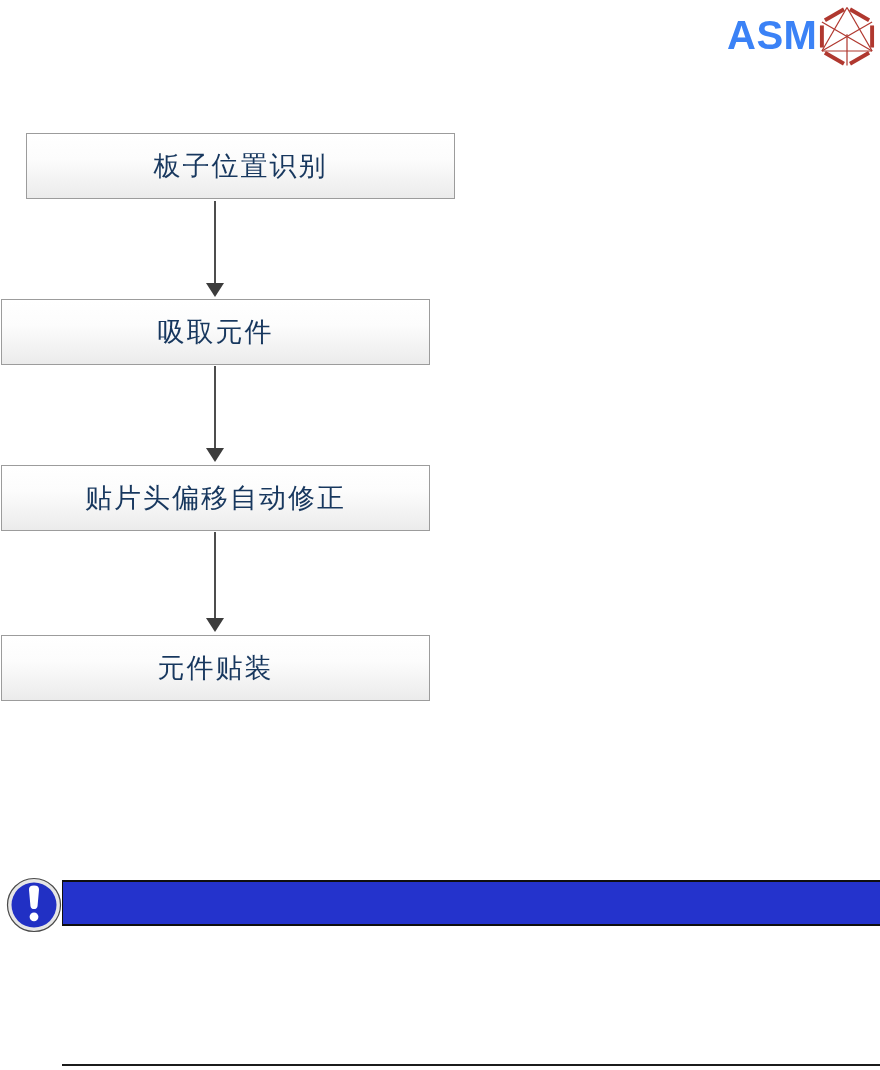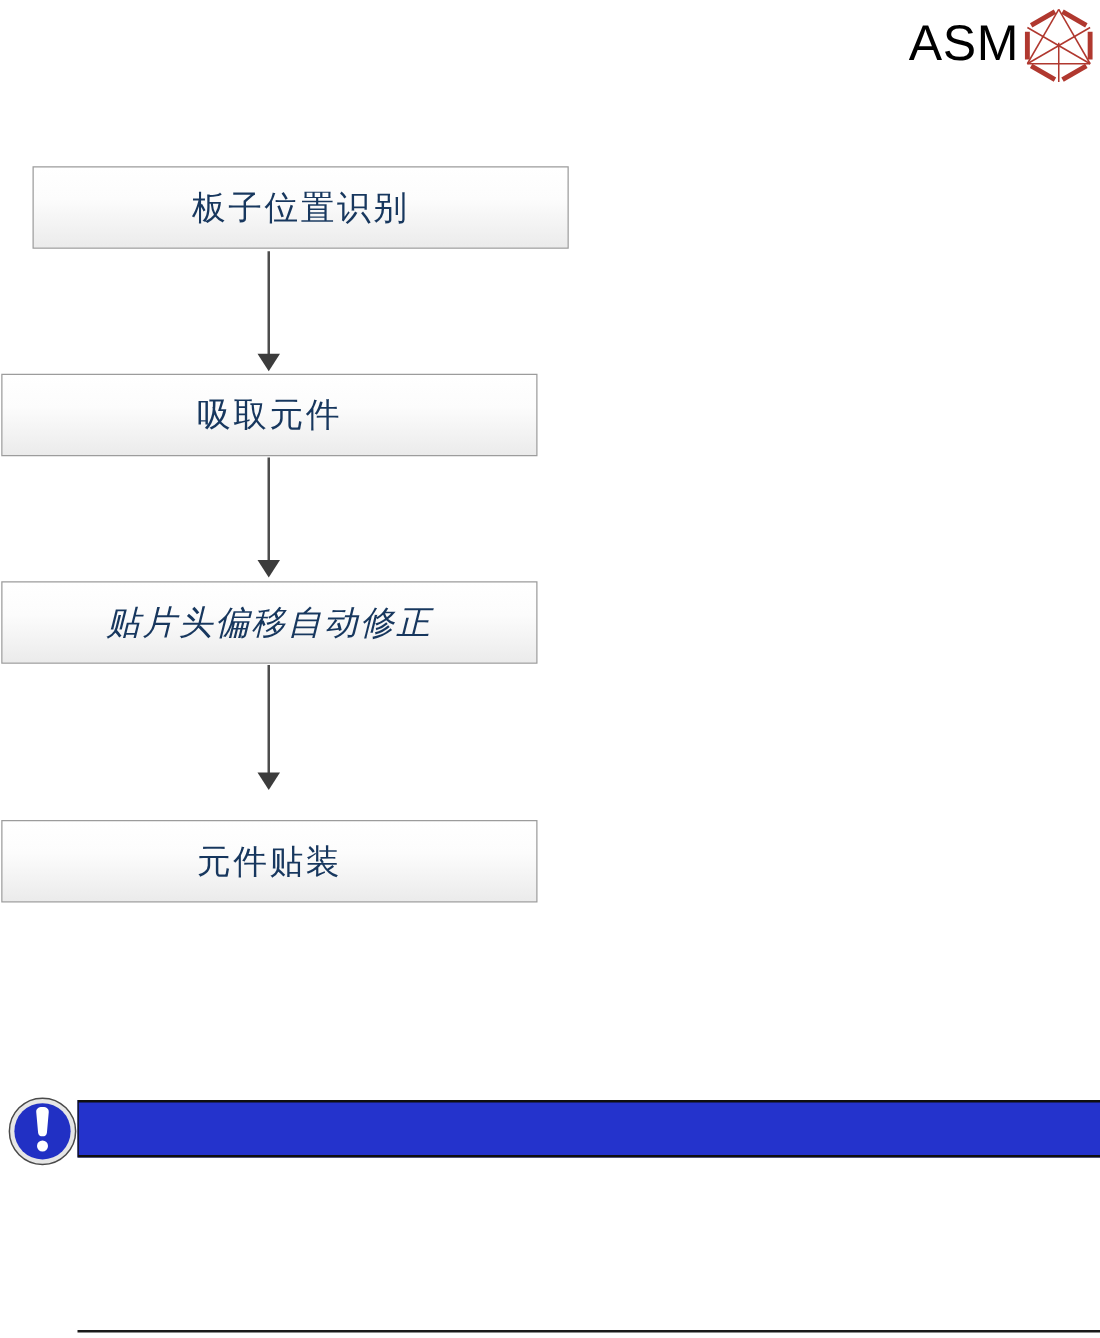--- a/index.html
+++ b/index.html
@@ -1,31 +1,31 @@
 <!DOCTYPE html>
 <html><head>
 <meta charset="utf-8">
 <style>
   html,body{margin:0;padding:0;}
   body{width:880px;height:1070px;background:#ffffff;position:relative;overflow:hidden;
        font-family:"Liberation Sans", sans-serif;}
 
   
-  .logo-text{position:absolute;left:727px;top:13px;font-size:40px;font-weight:400;
-             color:#000000;letter-spacing:0.5px;font-family:"Liberation Sans",sans-serif;}
+  .logo-text{position:absolute;left:727px;top:13px;font-size:40px;font-weight:700;
+             color:#3b82f6;letter-spacing:0.5px;font-family:"Liberation Sans",sans-serif;}
   .logo-hex{position:absolute;left:818px;top:5px;width:58px;height:63px;}
 
   
   .flow-box{position:absolute;left:1px;width:427px;height:64px;
             border:1px solid #9c9c9c;
             background:linear-gradient(180deg,#ffffff 0%,#fcfcfc 40%,#f3f3f3 72%,#ebebeb 100%);
             display:flex;align-items:center;justify-content:center;
             font-family:"Liberation Serif", serif;
             font-size:27px;color:#17375e;letter-spacing:2px;}
-  .box1{top:133px;margin-left:25px;} .box2{top:299px;} .box3{top:465px;font-style:italic;} .box4{top:656px;}
+  .box1{top:133px;margin-left:25px;} .box2{top:299px;} .box3{top:465px;} .box4{top:635px;}
 
   .arrow{position:absolute;left:206px;width:18px;}
   .a1{top:201px;height:96px;} .a2{top:366px;height:96px;} .a3{top:532px;height:100px;}
   .arrow-line{position:absolute;left:8px;top:0;width:2px;height:calc(100% - 13px);background:#4d4d4d;}
   .arrow-head{position:absolute;left:0;bottom:0;width:0;height:0;
               border-left:9px solid transparent;border-right:9px solid transparent;
               border-top:14px solid #3c3c3c;}
 
   
   .notice-banner{position:absolute;left:62px;top:880px;width:812px;height:42px;

